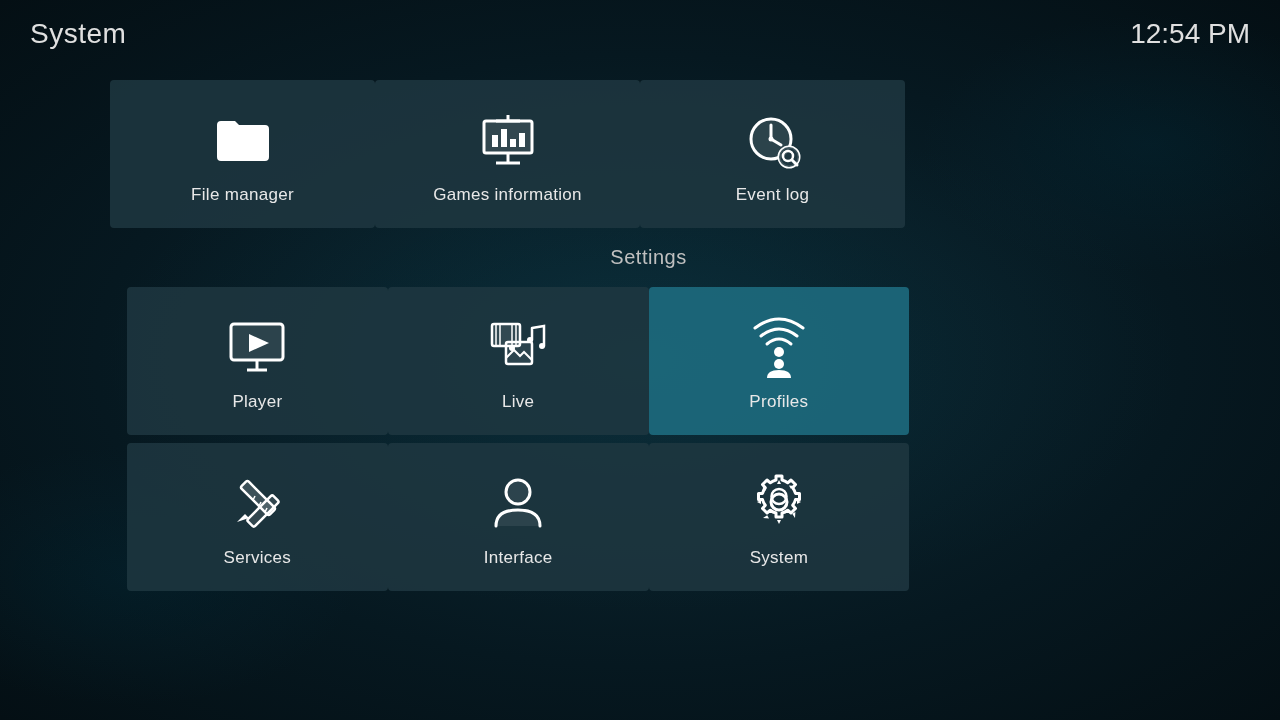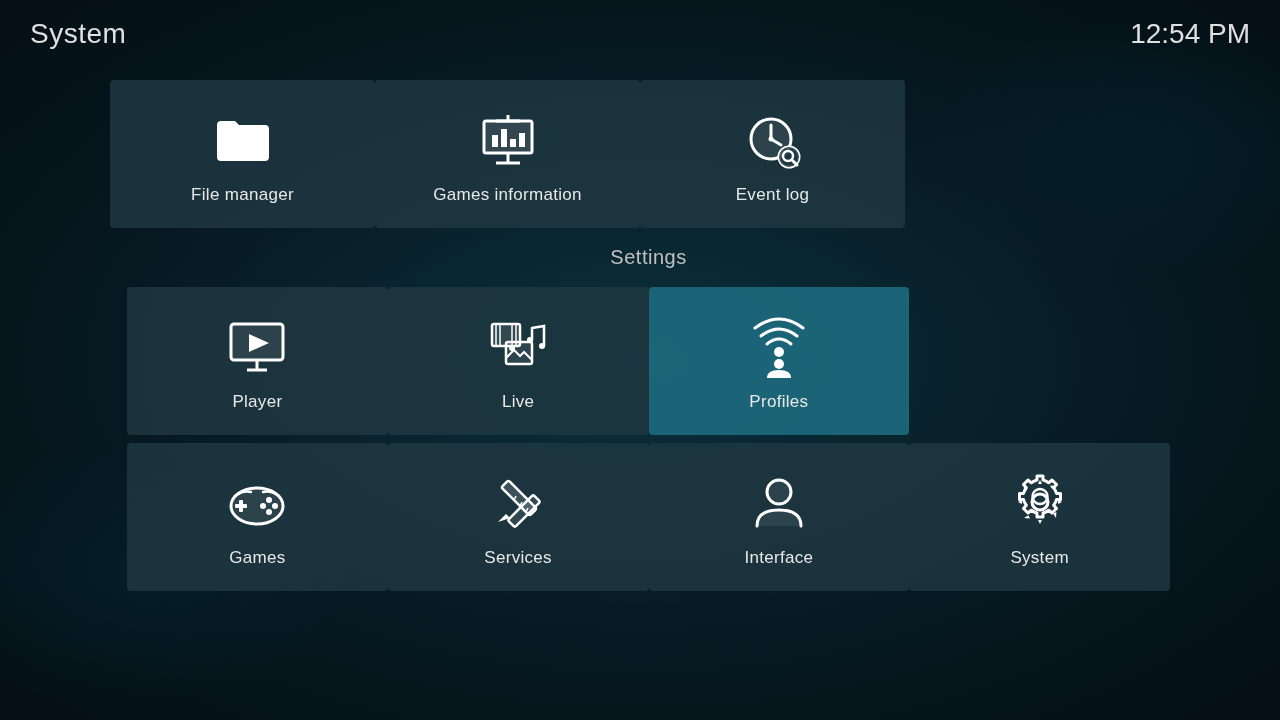--- a/index.html
+++ b/index.html
@@ -252,41 +252,20 @@
             <path d="M20 64 Q20 56 32 56 Q44 56 44 64" fill="white"></path>
           </svg>
         </div>
         <span class="tile-label">Profiles</span>
       </div>
 
     </div>
 
     <div class="settings-grid">
 
-      <div class="tile">
-        <div class="tile-icon">
-          <svg viewBox="0 0 64 64" xmlns="http://www.w3.org/2000/svg">
-
-            <ellipse cx="32" cy="36" rx="26" ry="18" fill="none" stroke="white" stroke-width="3"></ellipse>
-            <ellipse cx="32" cy="36" rx="26" ry="18" fill="rgba(255,255,255,0.08)"></ellipse>
-
-            <rect x="10" y="34" width="12" height="4" rx="1" fill="white"></rect>
-            <rect x="14" y="30" width="4" height="12" rx="1" fill="white"></rect>
-
-            <circle cx="44" cy="30" r="3" fill="white"></circle>
-            <circle cx="50" cy="36" r="3" fill="white"></circle>
-            <circle cx="44" cy="42" r="3" fill="white"></circle>
-            <circle cx="38" cy="36" r="3" fill="white"></circle>
-
-            <path d="M10 26 Q18 20 26 22" fill="none" stroke="white" stroke-width="2.5" stroke-linecap="round"></path>
-            <path d="M38 22 Q46 20 54 26" fill="none" stroke="white" stroke-width="2.5" stroke-linecap="round"></path>
-          </svg>
-        </div>
-        <span class="tile-label">Games</span>
-      </div>
 
       <div class="tile">
         <div class="tile-icon">
           <svg viewBox="0 0 64 64" xmlns="http://www.w3.org/2000/svg">
 
             <rect x="28" y="8" width="10" height="40" rx="2" transform="rotate(-45 33 28)" fill="none" stroke="white" stroke-width="2.5"></rect>
             <rect x="28" y="8" width="10" height="40" rx="2" transform="rotate(-45 33 28)" fill="rgba(255,255,255,0.15)"></rect>
             <polygon points="12,52 20,44 24,48" fill="white"></polygon>
 
             <rect x="20" y="36" width="36" height="10" rx="2" transform="rotate(-45 38 41)" fill="none" stroke="white" stroke-width="2.5"></rect>

